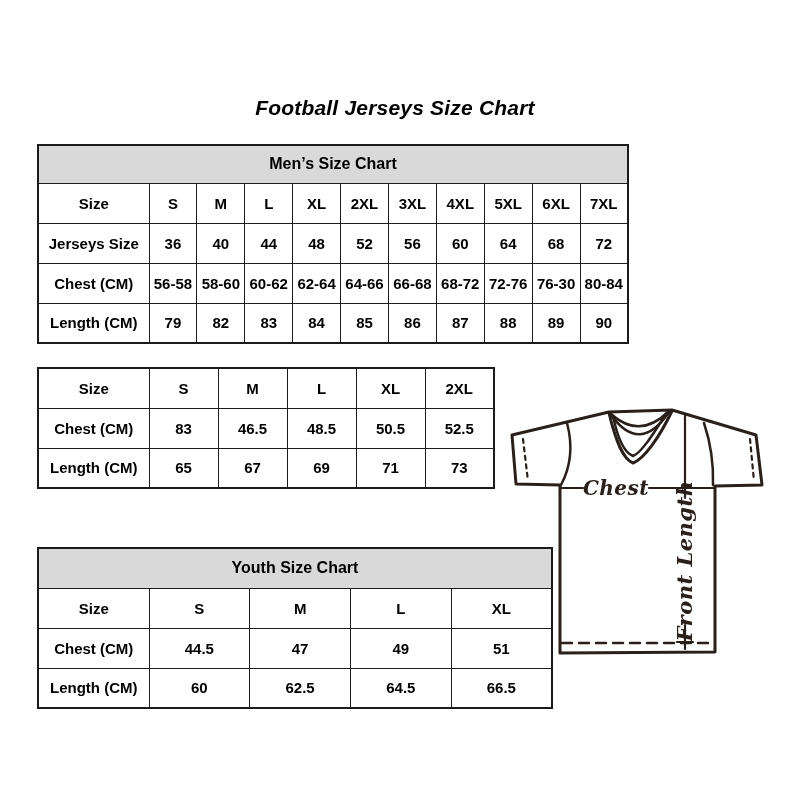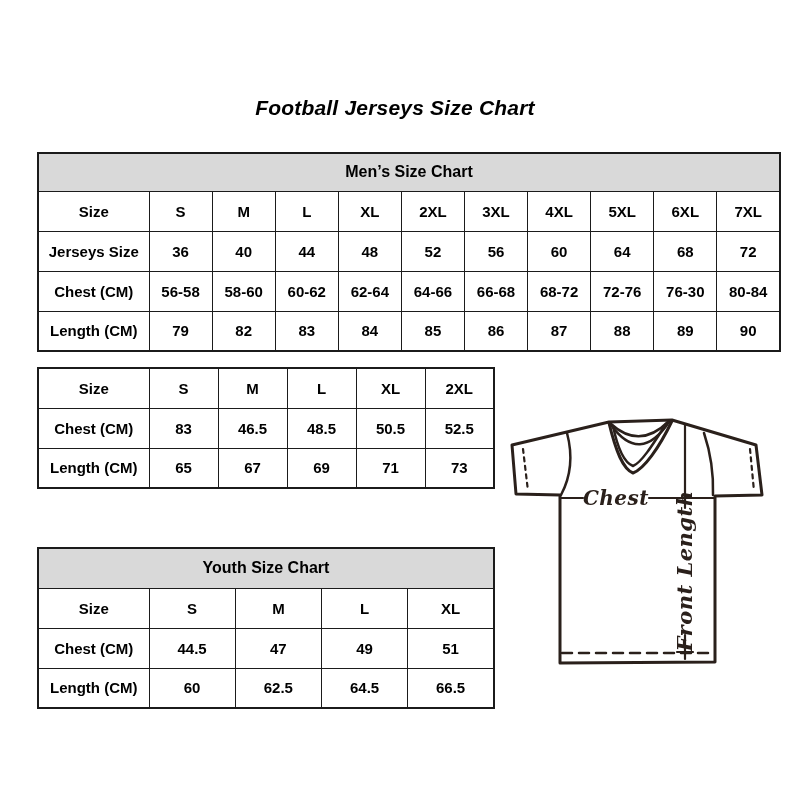--- a/index.html
+++ b/index.html
@@ -44,29 +44,29 @@
     padding: 0;
     color: #000;
     overflow: hidden;
     white-space: nowrap;
   }
   table.size-table tr { height: 40px; }
   table.size-table tr.band td {
     background: #d9d9d9;
     font-size: 16px;
   }
-  #table-men   { left: 37px; top: 152px; width: 744px; border-radius: 13px; }
+  #table-men   { left: 37px; top: 144px; width: 592px; border-radius: 13px; }
   #table-men tr.band { height: 38px; }
   #table-women { left: 37px; top: 367px; width: 458px; }
-  #table-youth { left: 37px; top: 547px; width: 458px; }
+  #table-youth { left: 37px; top: 547px; width: 516px; }
 
   .jersey-wrap {
     position: absolute;
     left: 498px;
-    top: 405px;
+    top: 395px;
     width: 285px;
     height: 270px;
   }
   .jersey-label {
     font-family: "DejaVu Serif", serif;
     font-style: italic;
     font-weight: 700;
     fill: #2a201b;
   }
   .jersey-label.chest { font-size: 20px; letter-spacing: 0.5px; }

